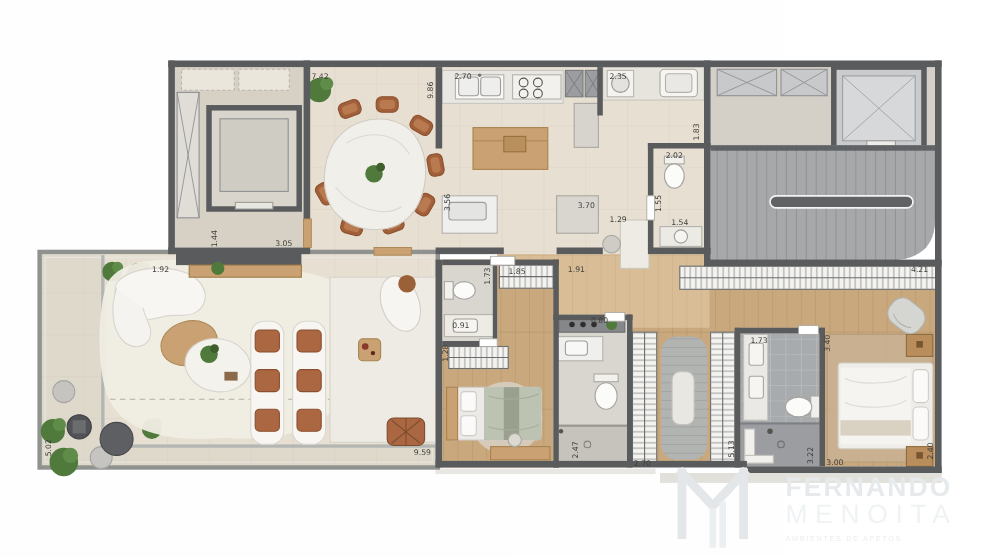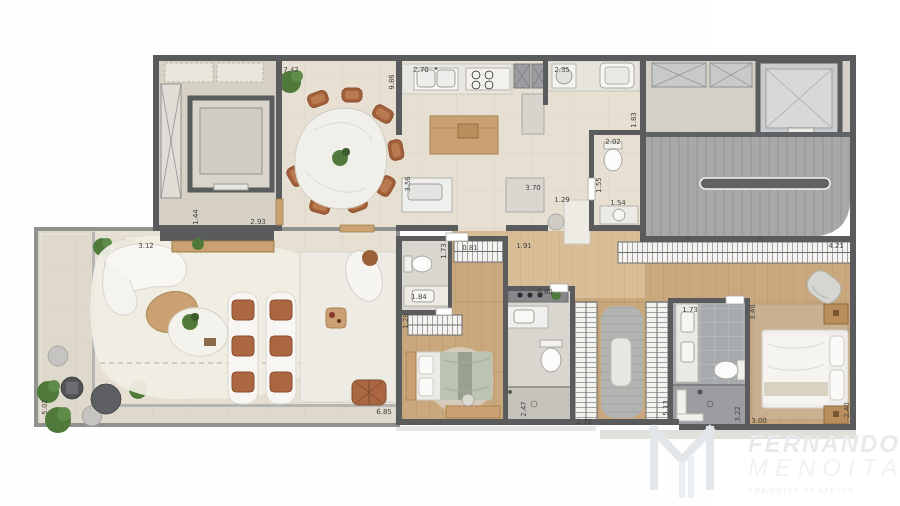--- a/index.html
+++ b/index.html
@@ -16,21 +16,21 @@
   .f-tile{fill:var(--tile_gray,#a8abad);}
   .f-stair{fill:var(--stair_gray,#a6a8aa);}
   .f-rug{fill:var(--rug_cream,#f0ede4);}
   .f-marble{fill:var(--marble,#edebe4);}
   .f-terracotta{fill:var(--terracotta,#ab6742);}
   .f-woodfurn{fill:var(--wood_furniture,#c9a172);}
   .f-plant{fill:var(--plant_green,#4f7a3c);}
   .dim{position:absolute;font-size:7px;color:var(--dim_text,#3f3f3c);
        transform:translate(-50%,-50%);white-space:nowrap;line-height:1;z-index:5;}
   .dim.v{transform:translate(-50%,-50%) rotate(-90deg);}
-  .logo{position:absolute;left:646px;top:414px;width:254px;height:92px;z-index:6;font-style:italic;}
+  .logo{position:absolute;left:612px;top:414px;width:254px;height:92px;z-index:6;}
   .logo-mono{position:absolute;left:8px;top:8px;}
   .logo-text{position:absolute;left:102px;top:16px;font-family:"Liberation Sans",sans-serif;}
   .l1{font-size:24px;font-weight:700;letter-spacing:2px;color:#e7eaec;}
   .l2{font-size:24px;font-weight:400;letter-spacing:7px;color:#f0f3f4;margin-top:-4px;}
   .l3{font-size:6.5px;letter-spacing:1.6px;color:#eaedef;margin-top:5px;}
 </style>
 </head>
 <body>
 
 <div id="plan">
@@ -393,28 +393,28 @@
   <span class="dim" style="left:421px;top:70px">2.70</span>
   <span class="dim" style="left:562px;top:70px">2.35</span>
   <span class="dim v" style="left:634px;top:120px">1.83</span>
   <span class="dim" style="left:613px;top:142px">2.02</span>
   <span class="dim v" style="left:408px;top:184px">3.56</span>
   <span class="dim" style="left:533px;top:188px">3.70</span>
   <span class="dim" style="left:562px;top:200px">1.29</span>
   <span class="dim v" style="left:599px;top:185px">1.55</span>
   <span class="dim" style="left:618px;top:203px">1.54</span>
   <span class="dim v" style="left:196px;top:217px">1.44</span>
-  <span class="dim" style="left:258px;top:222px">2.93</span>
-  <span class="dim" style="left:146px;top:246px">3.12</span>
+  <span class="dim" style="left:258px;top:222px">3.05</span>
+  <span class="dim" style="left:146px;top:246px">1.92</span>
   <span class="dim v" style="left:45px;top:407px">5.02</span>
-  <span class="dim" style="left:384px;top:412px">6.85</span>
+  <span class="dim" style="left:384px;top:412px">9.59</span>
   <span class="dim v" style="left:444px;top:251px">1.73</span>
-  <span class="dim" style="left:470px;top:248px">0.81</span>
+  <span class="dim" style="left:470px;top:248px">1.85</span>
   <span class="dim" style="left:524px;top:246px">1.91</span>
-  <span class="dim" style="left:419px;top:297px">1.84</span>
+  <span class="dim" style="left:419px;top:297px">0.91</span>
   <span class="dim v" style="left:406px;top:321px">1.28</span>
   <span class="dim" style="left:545px;top:292px">0.80</span>
   <span class="dim v" style="left:524px;top:409px">2.47</span>
   <span class="dim" style="left:584px;top:422px">2.70</span>
   <span class="dim v" style="left:666px;top:408px">5.13</span>
   <span class="dim" style="left:690px;top:310px">1.73</span>
   <span class="dim v" style="left:753px;top:312px">3.40</span>
   <span class="dim v" style="left:738px;top:414px">3.22</span>
   <span class="dim" style="left:759px;top:421px">3.00</span>
   <span class="dim" style="left:836px;top:246px">4.21</span>

